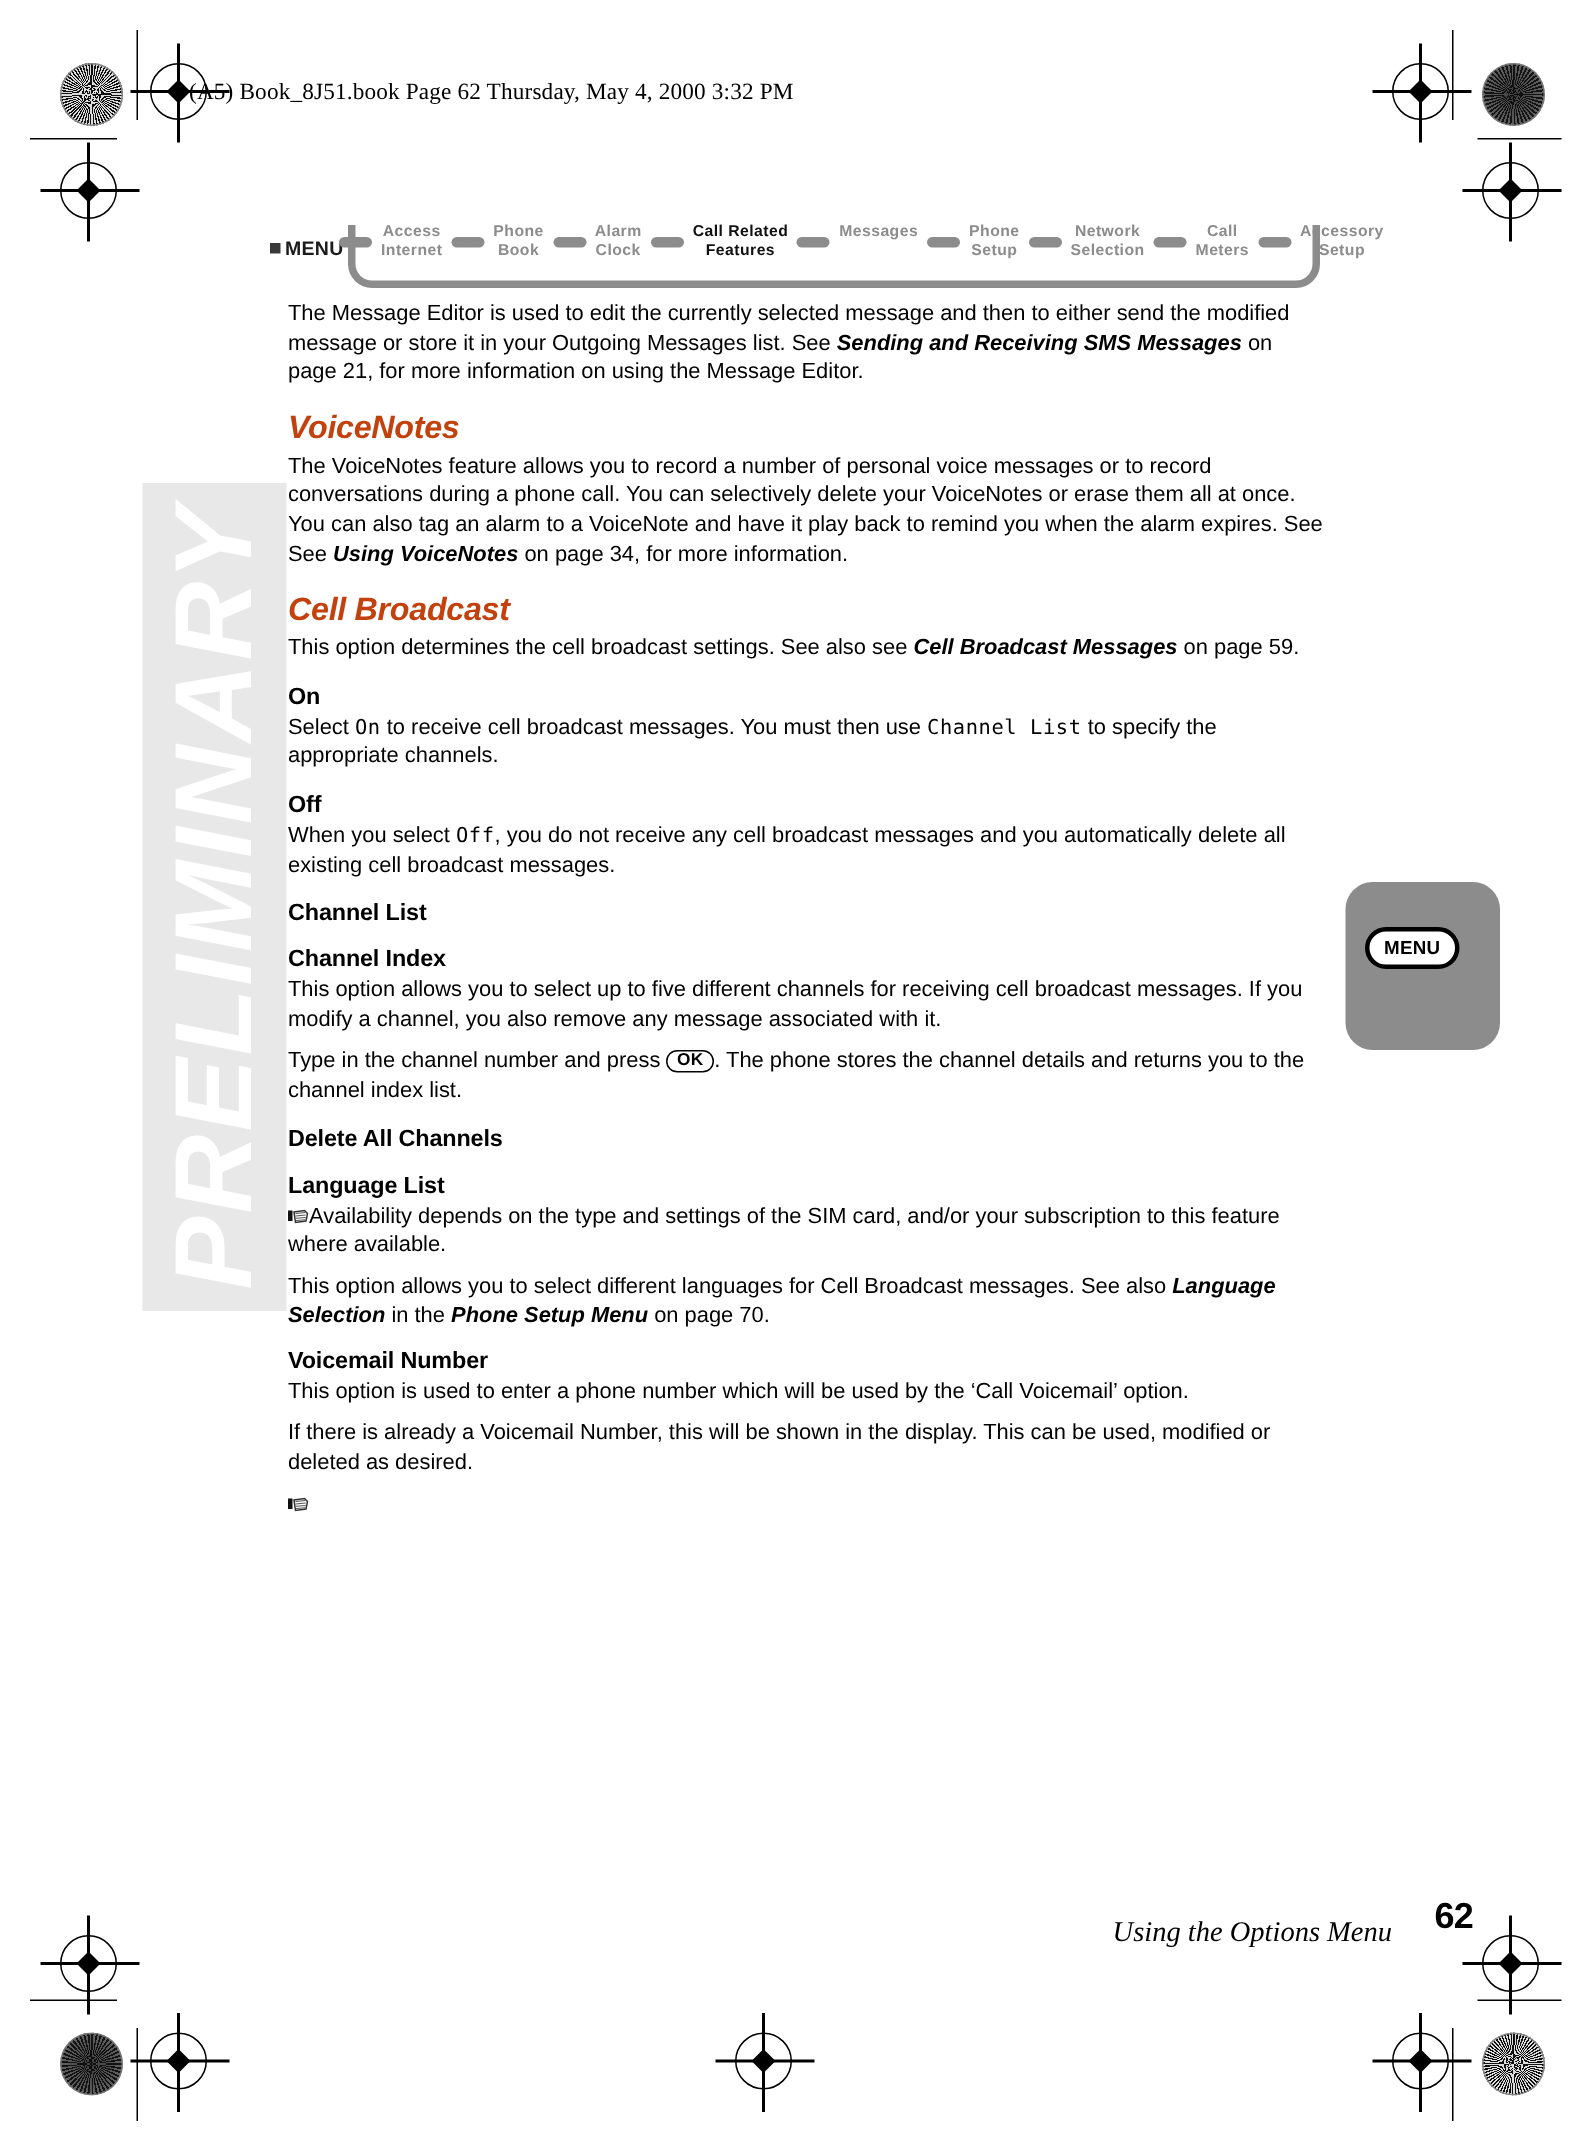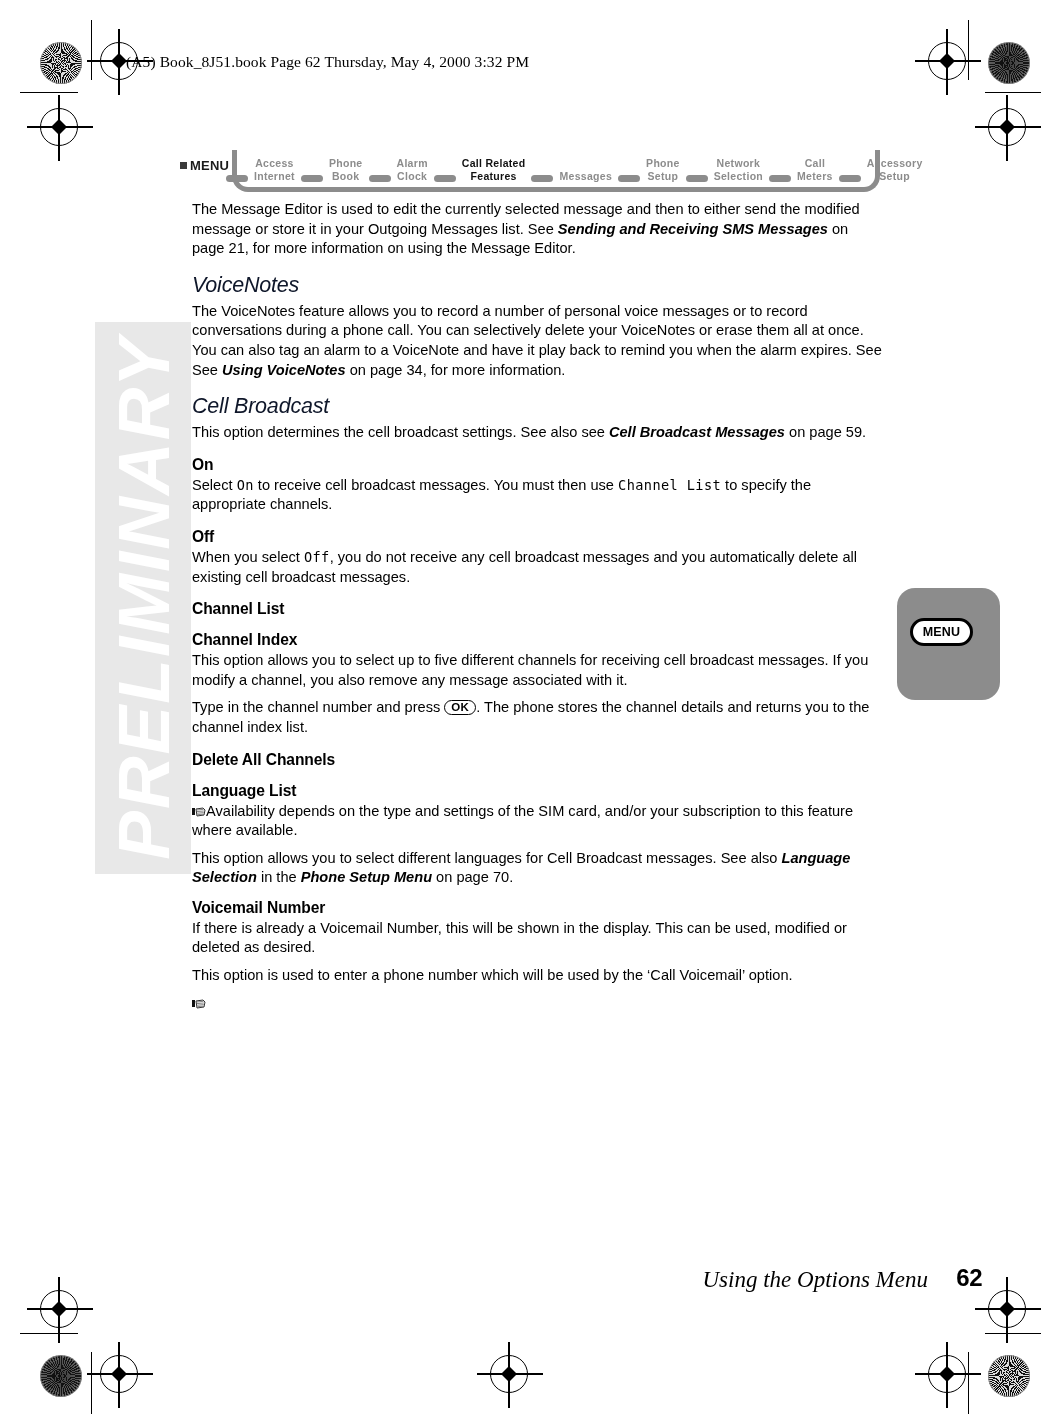--- a/index.html
+++ b/index.html
@@ -68,21 +68,21 @@
   }
   .nav-menu-label .sq{display:inline-block;width:7px;height:7px;background:#3a3a3a;margin-right:3px;vertical-align:1px;}
   .nav-track{
     position:absolute;left:52px;top:4px;right:0;height:42px;
     border:5px solid #8c8c8c;
     border-top:none;
     border-bottom-left-radius:16px;
     border-bottom-right-radius:16px;
     box-sizing:border-box;
   }
-  .nav-items{position:absolute;left:46px;top:0;right:0;height:36px;display:flex;align-items:flex-end;}
+  .nav-items{position:absolute;left:46px;top:0;right:0;height:36px;display:flex;align-items:flex-start;}
   .nav-dash{width:22px;height:7px;border-radius:4px;background:#8c8c8c;flex:0 0 auto;margin:12px 4px 0 4px;}
   .nav-dash.first{margin-left:0;}
   .nav-item{
     flex:0 0 auto;text-align:center;line-height:12.5px;
     font-size:10.5px;font-weight:bold;color:#8c8c8c;letter-spacing:.3px;
     padding:2px 2px 0 2px;white-space:pre-line;
   }
   .nav-item.active{color:#111;}
 
   
@@ -94,22 +94,22 @@
     font-family:"Liberation Sans", sans-serif;
   }
   p.body + p.body{margin-top:8px;}
   .bi{font-weight:bold;font-style:italic;}
   .lcd{
     font-family:"DejaVu Sans Mono", monospace;
     font-size:13.6px;letter-spacing:.4px;
   }
   h1.h-major{
     margin:14px 0 4px 0;
-    font-size:21.5px;font-weight:normal;font-style:italic;
-    letter-spacing:-.2px;color:#0f172a;
+    font-size:21.5px;font-weight:bold;font-style:italic;
+    letter-spacing:-.2px;color:#c2410c;
   }
   h2.h-sub{
     margin:13px 0 2px 0;
     font-size:15.6px;font-weight:bold;color:#000;letter-spacing:-.1px;
   }
   h2.h-sub.tight{margin-top:11px;}
   .note-icon{
     display:inline-block;width:14px;height:12px;vertical-align:-2px;margin-right:0px;
     position:relative;
   }
@@ -141,23 +141,23 @@
     font-size:12.5px;font-weight:bold;color:#000;
     display:flex;align-items:center;justify-content:center;
     letter-spacing:.2px;
   }
 
   
   .footer{
     position:absolute;left:0;top:1262px;width:1061px;height:40px;
   }
   .footer-title{
-    position:absolute;right:133px;top:5px;
+    position:absolute;right:133px;top:16px;
     font-family:"Liberation Serif", serif;
-    font-style:italic;font-size:23px;color:#000;white-space:nowrap;
+    font-style:italic;font-size:19px;color:#000;white-space:nowrap;
   }
   .footer-page{
     position:absolute;right:79px;top:2px;
     font-size:24px;font-weight:bold;color:#000;letter-spacing:-.5px;
   }
 </style>
 </head>
 <body>
 
 <div class="regmark" style="left:40px;top:42px;">
@@ -302,22 +302,22 @@
           <rect x="0" y="2" width="3" height="7" fill="#111"></rect>
           <path d="M4 3 L11 2 L13 4 L12 9 L5 10 Z" fill="none" stroke="#333" stroke-width="1"></path>
           <path d="M5 4 L11.5 3.3" stroke="#555" stroke-width=".7"></path>
           <path d="M5 5.6 L11.8 5" stroke="#555" stroke-width=".7"></path>
           <path d="M5.2 7.2 L11.8 6.6" stroke="#555" stroke-width=".7"></path>
           <path d="M5.4 8.7 L11.6 8.1" stroke="#555" stroke-width=".7"></path>
         </svg></span><span>Availability depends on the type and settings of the SIM card, and/or your subscription to this feature where available.</span></p>
   <p class="body"><span>This option allows you to select different languages for Cell Broadcast messages. See also </span><span class="bi">Language Selection</span><span> in the </span><span class="bi">Phone Setup Menu</span><span> on page 70.</span></p>
 
   <h2 class="h-sub tight">Voicemail Number</h2>
+  <p class="body">This option is used to enter a phone number which will be used by the ‘Call Voicemail’ option.</p>
   <p class="body">If there is already a Voicemail Number, this will be shown in the display. This can be used, modified or deleted as desired.</p>
-  <p class="body">This option is used to enter a phone number which will be used by the ‘Call Voicemail’ option.</p>
   <p class="body"><span class="note-icon"><svg width="14" height="12" viewBox="0 0 14 12">
           <rect x="0" y="2" width="3" height="7" fill="#111"></rect>
           <path d="M4 3 L11 2 L13 4 L12 9 L5 10 Z" fill="none" stroke="#333" stroke-width="1"></path>
           <path d="M5 4 L11.5 3.3" stroke="#555" stroke-width=".7"></path>
           <path d="M5 5.6 L11.8 5" stroke="#555" stroke-width=".7"></path>
           <path d="M5.2 7.2 L11.8 6.6" stroke="#555" stroke-width=".7"></path>
           <path d="M5.4 8.7 L11.6 8.1" stroke="#555" stroke-width=".7"></path>
         </svg></span></p>
 
 </div>

